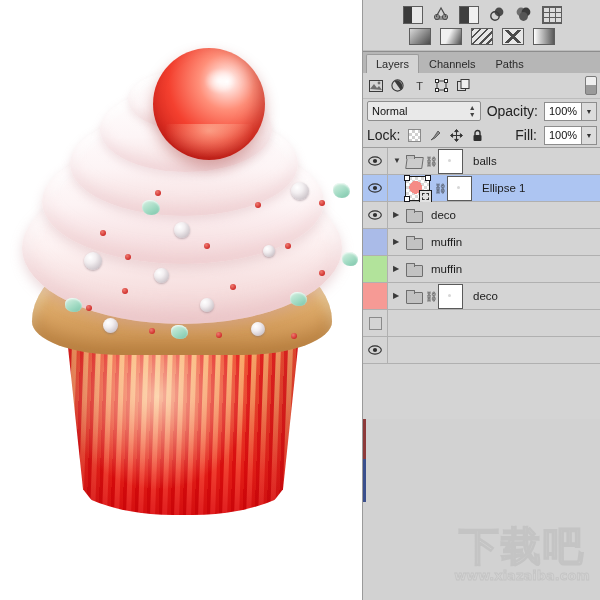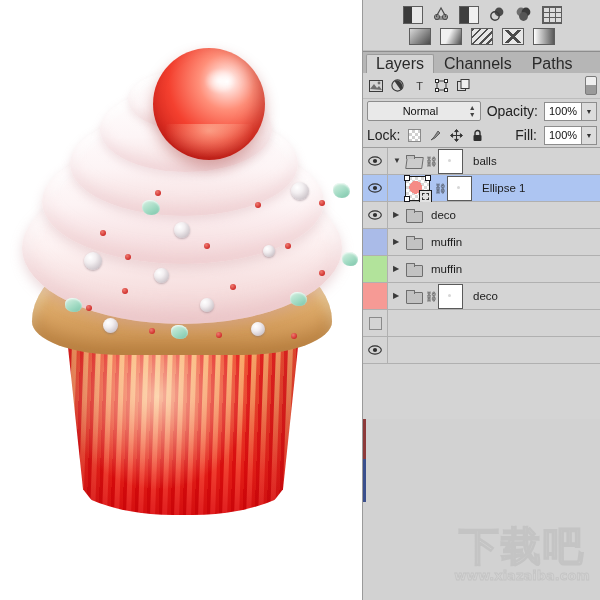--- a/index.html
+++ b/index.html
@@ -130,34 +130,34 @@
   .g1{background:linear-gradient(135deg,#d8d8d8,#4a4a4a);}
   .g2{background:linear-gradient(115deg,#f0f0f0 0 40%,#4f4f4f 100%);}
   .g3{background:repeating-linear-gradient(135deg,#4f4f4f 0 2px,#e6e6e6 2px 5px);}
   .g4{background:#e8e8e8;position:relative;}
   .g4::before{content:"";position:absolute;inset:1px;background:
     linear-gradient(135deg,transparent 45%,#4a4a4a 45% 55%,transparent 55%),
     linear-gradient(45deg,transparent 45%,#4a4a4a 45% 55%,transparent 55%);}
   .g5{background:linear-gradient(90deg,#ffffff,#585858);}
 
   .tabs{display:flex;align-items:flex-end;height:21px;background:#b6b6b6;border-top:1px solid #8d8d8d;padding-left:3px;}
-  .tab{height:18px;line-height:18px;padding:0 9px;font-size:16px;color:#2a2a2a;background:#b6b6b6;border:1px solid transparent;border-bottom:none;}
+  .tab{height:18px;line-height:18px;padding:0 9px;font-size:11px;color:#2a2a2a;background:#b6b6b6;border:1px solid transparent;border-bottom:none;}
   .tab.active{background:#d4d4d4;border-color:#9b9b9b;border-radius:2px 2px 0 0;}
   .tab-spacer{flex:1;}
 
   .kind-bar{display:flex;align-items:center;height:25px;padding:0 4px;gap:5px;background:#d4d4d4;border-bottom:1px solid #bcbcbc;}
   .kind-select{display:flex;align-items:center;gap:4px;width:78px;height:18px;background:#e9e9e9;border:1px solid #8d8d8d;border-radius:2px;font-size:11px;color:#222;padding:0 3px;}
   .kind-select .lbl{flex:1;}
   .stepper{font-size:7px;line-height:7px;color:#444;text-align:center;}
   .fico{width:17px;height:17px;display:flex;align-items:center;justify-content:center;color:#3a3a3a;font-size:11px;}
   .toggle-sw{width:10px;height:17px;background:linear-gradient(180deg,#efefef 0 48%,#9a9a9a 48% 100%);border:1px solid #7b7b7b;border-radius:2px;}
 
   .blend-bar{display:flex;align-items:center;height:24px;padding:0 4px;gap:6px;background:#d4d4d4;}
   .blend-select{display:flex;align-items:center;width:104px;height:18px;background:#e9e9e9;border:1px solid #8d8d8d;border-radius:2px;font-size:11px;color:#111;padding:0 4px;}
-  .blend-select .lbl{flex:1;text-align:center;}
+  .blend-select .lbl{flex:1;}
   .mini-lbl{font-size:14px;color:#222;}
   .numbox{width:36px;height:17px;background:#fff;border:1px solid #8d8d8d;font-size:11px;color:#111;text-align:center;line-height:17px;}
   .dd{width:14px;height:17px;background:#dcdcdc;border:1px solid #8d8d8d;border-left:none;font-size:7px;color:#333;text-align:center;line-height:17px;}
 
   .lock-bar{display:flex;align-items:center;height:24px;padding:0 4px;gap:7px;background:#d4d4d4;border-bottom:1px solid #9d9d9d;}
   .lock-ico{width:14px;height:14px;display:flex;align-items:center;justify-content:center;font-size:11px;color:#333;}
   .ck{width:11px;height:11px;border:1px solid #8a8a8a;
       background:conic-gradient(#cfcfcf 0 25%,#ffffff 0 50%,#cfcfcf 0 75%,#ffffff 0);background-size:6px 6px;}
   .spacer-flex{flex:1;}
 

